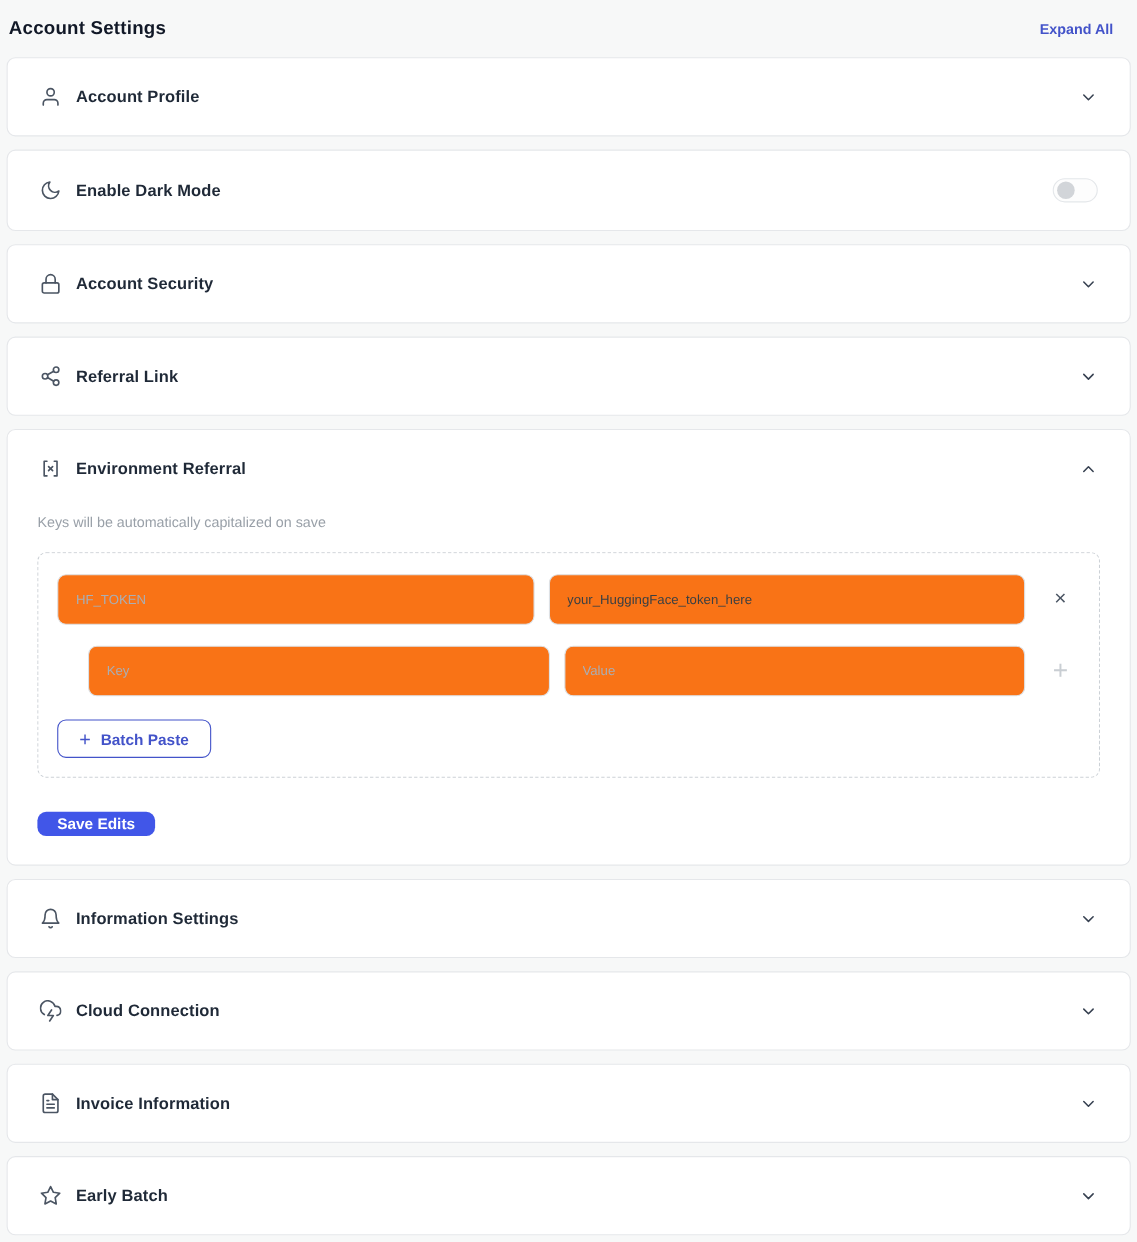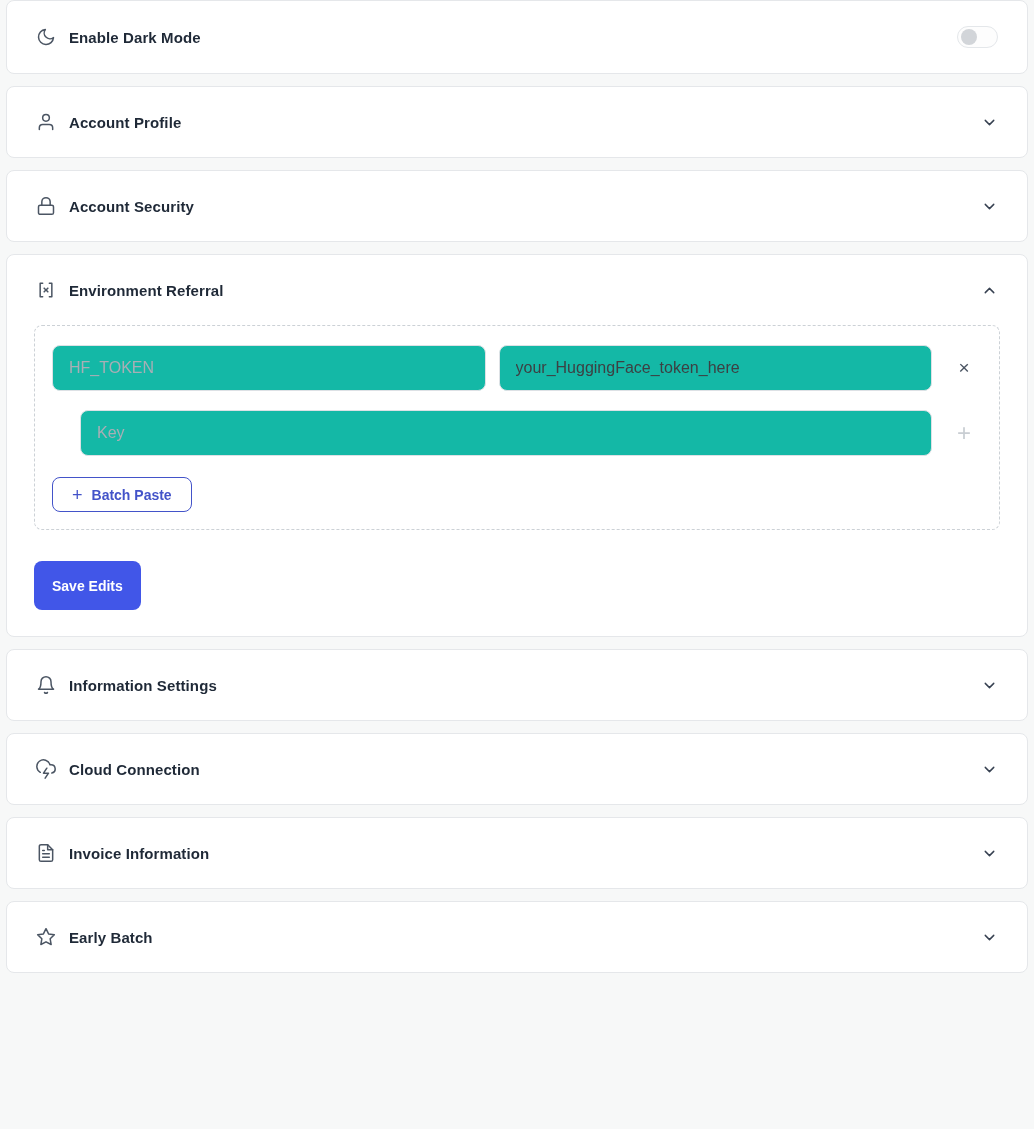--- a/index.html
+++ b/index.html
@@ -69,23 +69,23 @@
     padding: 19px 16px 17px 17px;
   }
   .env-row { display: flex; align-items: center; gap: 13px; }
   .env-row + .env-row { margin-top: 19px; padding-left: 28px; }
   .env-input {
     flex: 1 1 0;
     height: 46px;
     border: 1px solid #dde1e5;
     border-radius: 8px;
     padding: 0 16px;
-    font-size: 16px;
+    font-size: 12px;
     color: #3c4043;
-    background: #14b8a6;
+    background: #f97316;
     font-family: "Liberation Sans", sans-serif;
     outline: none;
     min-width: 0;
   }
   .env-input::placeholder { color: #a9aeb5; opacity: 1; }
   .row-action {
     width: 38px; flex: 0 0 38px;
     display: flex; align-items: center; justify-content: center;
     background: none; border: none; cursor: pointer;
     font-family: "Liberation Sans", sans-serif;
@@ -101,111 +101,136 @@
     border: 1px solid #4353c9; border-radius: 8px;
     color: #4353c9; font-size: 14px; font-weight: 700;
     cursor: pointer;
     font-family: "Liberation Sans", sans-serif;
   }
   .batch-btn .plus { font-size: 18px; font-weight: 400; line-height: 1; }
 
   .save-btn {
     display: inline-block;
     margin-top: 31px;
-    height: 49px; padding: 0 18px;
+    height: 22px; padding: 0 18px;
     background: #4156e8; border: none; border-radius: 8px;
     color: #ffffff; font-size: 14px; font-weight: 700;
     cursor: pointer;
     font-family: "Liberation Sans", sans-serif;
   }
 </style>
 </head>
 <body>
 
 <div class="page">
 
+  <div class="page-header">
+    <div class="page-title">Account Settings</div>
+    <button class="expand-all">Expand All</button>
+  </div>
+
+  <div class="card">
+    <div class="card-header">
+      <span class="sec-icon">
+        <svg viewBox="0 0 24 24" fill="none" stroke="currentColor" stroke-width="1.8" stroke-linecap="round" stroke-linejoin="round">
+            <path d="M20 21v-2a4 4 0 0 0-4-4H8a4 4 0 0 0-4 4v2"></path>
+            <circle cx="12" cy="7" r="4"></circle>
+          </svg>
+      </span>
+      <span class="sec-label">Account Profile</span>
+      <span class="chevron">
+        <svg viewBox="0 0 24 24" fill="none" stroke="currentColor" stroke-width="2" stroke-linecap="round" stroke-linejoin="round">
+            <polyline points="6 9 12 15 18 9"></polyline>
+          </svg>
+      </span>
+    </div>
+  </div>
 
   <div class="card first">
     <div class="card-header">
       <span class="sec-icon">
         <svg viewBox="0 0 24 24" fill="none" stroke="currentColor" stroke-width="1.8" stroke-linecap="round" stroke-linejoin="round">
             <path d="M21 12.79A9 9 0 1 1 11.21 3 7 7 0 0 0 21 12.79z"></path>
           </svg>
       </span>
       <span class="sec-label">Enable Dark Mode</span>
       <div class="toggle">
         <div class="knob"></div>
       </div>
     </div>
   </div>
 
   <div class="card">
     <div class="card-header">
       <span class="sec-icon">
         <svg viewBox="0 0 24 24" fill="none" stroke="currentColor" stroke-width="1.8" stroke-linecap="round" stroke-linejoin="round">
-            <path d="M20 21v-2a4 4 0 0 0-4-4H8a4 4 0 0 0-4 4v2"></path>
-            <circle cx="12" cy="7" r="4"></circle>
-          </svg>
-      </span>
-      <span class="sec-label">Account Profile</span>
-      <span class="chevron">
-        <svg viewBox="0 0 24 24" fill="none" stroke="currentColor" stroke-width="2" stroke-linecap="round" stroke-linejoin="round">
-            <polyline points="6 9 12 15 18 9"></polyline>
-          </svg>
-      </span>
-    </div>
-  </div>
-
-  <div class="card">
-    <div class="card-header">
-      <span class="sec-icon">
-        <svg viewBox="0 0 24 24" fill="none" stroke="currentColor" stroke-width="1.8" stroke-linecap="round" stroke-linejoin="round">
             <rect x="3" y="11" width="18" height="11" rx="2"></rect>
             <path d="M7 11V7a5 5 0 0 1 10 0v4"></path>
           </svg>
       </span>
       <span class="sec-label">Account Security</span>
       <span class="chevron">
         <svg viewBox="0 0 24 24" fill="none" stroke="currentColor" stroke-width="2" stroke-linecap="round" stroke-linejoin="round">
             <polyline points="6 9 12 15 18 9"></polyline>
           </svg>
       </span>
     </div>
   </div>
 
+  <div class="card">
+    <div class="card-header">
+      <span class="sec-icon">
+        <svg viewBox="0 0 24 24" fill="none" stroke="currentColor" stroke-width="1.8" stroke-linecap="round" stroke-linejoin="round">
+            <circle cx="18" cy="5" r="3"></circle>
+            <circle cx="6" cy="12" r="3"></circle>
+            <circle cx="18" cy="19" r="3"></circle>
+            <line x1="8.59" y1="13.51" x2="15.42" y2="17.49"></line>
+            <line x1="15.41" y1="6.51" x2="8.59" y2="10.49"></line>
+          </svg>
+      </span>
+      <span class="sec-label">Referral Link</span>
+      <span class="chevron">
+        <svg viewBox="0 0 24 24" fill="none" stroke="currentColor" stroke-width="2" stroke-linecap="round" stroke-linejoin="round">
+            <polyline points="6 9 12 15 18 9"></polyline>
+          </svg>
+      </span>
+    </div>
+  </div>
 
   <div class="card">
     <div class="card-header env-header">
       <span class="sec-icon">
         <svg viewBox="0 0 24 24" fill="none" stroke="currentColor" stroke-width="1.8" stroke-linecap="round" stroke-linejoin="round">
             <path d="M8 4H5v16h3"></path>
             <path d="M16 4h3v16h-3"></path>
             <line x1="9.8" y1="9.8" x2="14.2" y2="14.2"></line>
             <line x1="14.2" y1="9.8" x2="9.8" y2="14.2"></line>
           </svg>
       </span>
       <span class="sec-label">Environment Referral</span>
       <span class="chevron">
         <svg viewBox="0 0 24 24" fill="none" stroke="currentColor" stroke-width="2" stroke-linecap="round" stroke-linejoin="round">
             <polyline points="6 15 12 9 18 15"></polyline>
           </svg>
       </span>
     </div>
 
     <div class="env-body">
+      <div class="env-helper">Keys will be automatically capitalized on save</div>
 
       <div class="dashed-box">
         <div class="env-row">
           <input class="env-input" type="text" placeholder="HF_TOKEN" style="">
           <input class="env-input" type="text" value="your_HuggingFace_token_here" style="">
           <button class="row-action remove-btn">×</button>
         </div>
 
         <div class="env-row">
           <input class="env-input" type="text" placeholder="Key" style="">
+          <input class="env-input" type="text" placeholder="Value" style="">
           <button class="row-action add-btn">+</button>
         </div>
 
         <button class="batch-btn">
           <span class="plus">+</span>
           <span>Batch Paste</span>
         </button>
       </div>
 
       <button class="save-btn">Save Edits</button>

